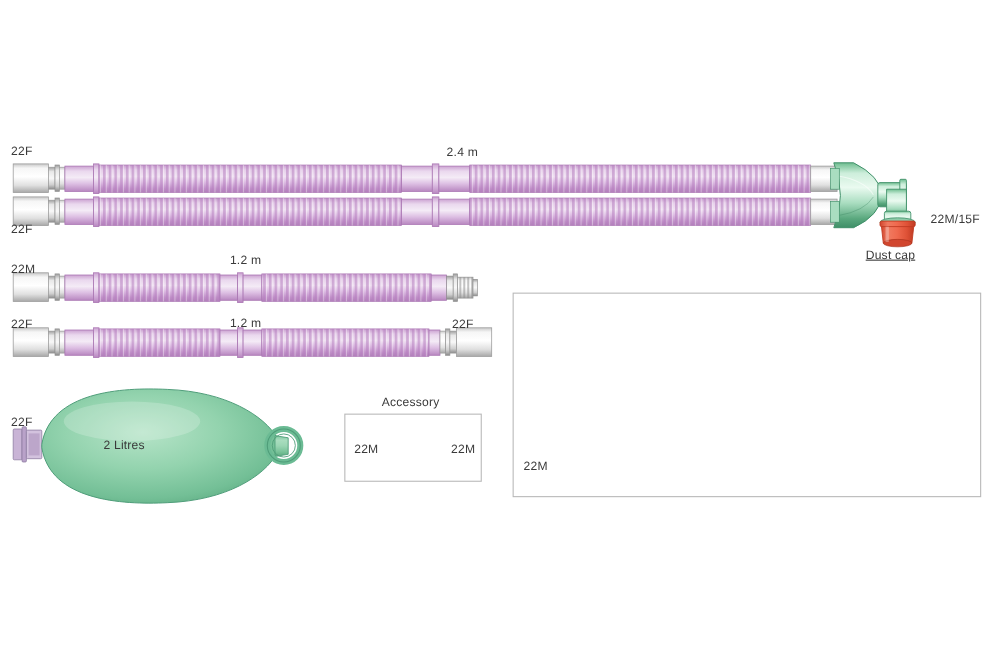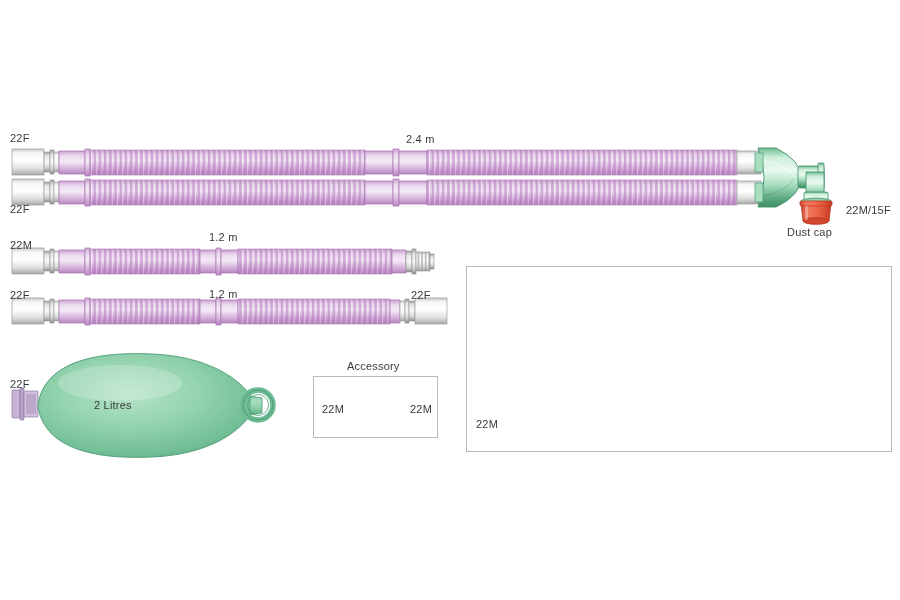--- a/index.html
+++ b/index.html
@@ -341,22 +341,22 @@
     </g>
   </svg>
 
   <div class="panel-box" style="left:313px; top:376px; width:125px; height:62px;"></div>
 
   <div class="panel-box" style="left:466px; top:266px; width:426px; height:186px;"></div>
 
   <div class="lbl" style="left:10px;  top:132px;">22F</div>
   <div class="lbl" style="left:389px; top:133px;margin-left:17px;">2.4 m</div>
   <div class="lbl" style="left:10px;  top:203px;">22F</div>
-  <div class="lbl" style="left:846px; top:204px;">22M/15F</div>
-  <div class="lbl" style="left:787px; top:226px;">Dust cap</div>
+  <div class="lbl" style="left:846px; top:194px;">22M/15F</div>
+  <div class="lbl" style="left:787px; top:226px;text-decoration:underline;">Dust cap</div>
 
   <div class="lbl" style="left:10px;  top:239px;">22M</div>
   <div class="lbl" style="left:209px; top:231px;">1.2 m</div>
 
   <div class="lbl" style="left:10px;  top:289px;">22F</div>
   <div class="lbl" style="left:209px; top:288px;">1.2 m</div>
   <div class="lbl" style="left:411px; top:289px;">22F</div>
 
   <div class="lbl" style="left:10px;  top:378px;">22F</div>
   <div class="lbl" style="left:94px; top:399px;">2 Litres</div>

